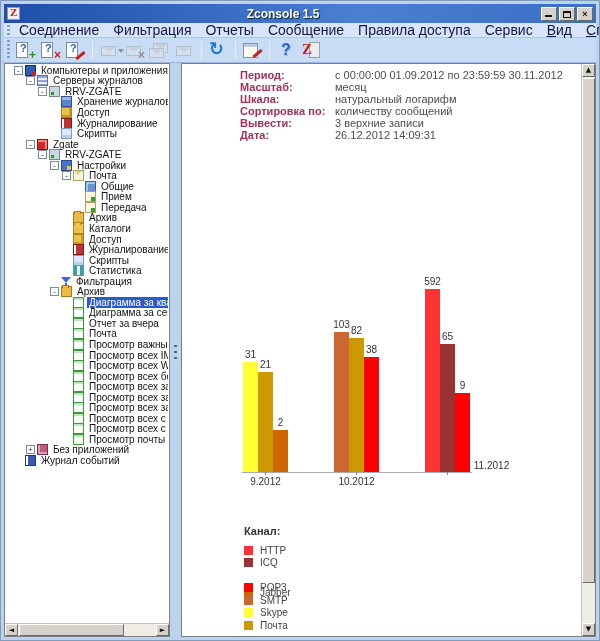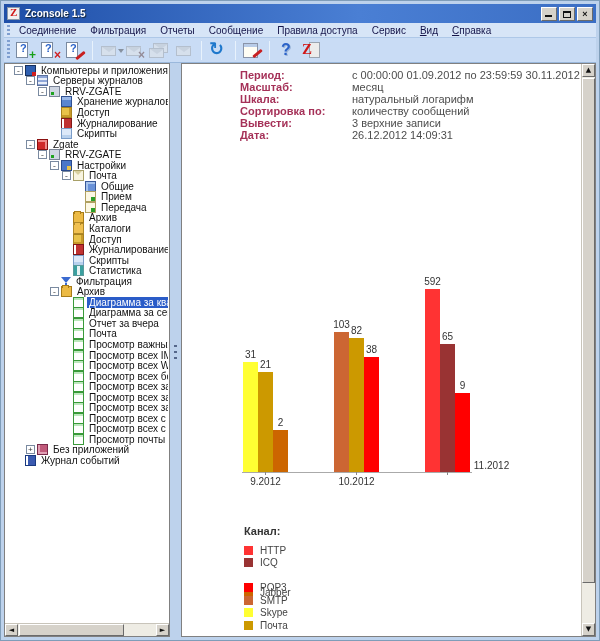--- a/index.html
+++ b/index.html
@@ -5,33 +5,33 @@
   html,body{margin:0;padding:0;background:#fff;}
   *{box-sizing:border-box;}
   .window{position:relative;width:600px;height:641px;background:#bdd2ec;border:1px solid #7f9db9;
           font-family:"Liberation Sans",sans-serif;overflow:hidden;}
   
   .titlebar{position:absolute;left:3px;top:3px;right:3px;height:19px;
             background:linear-gradient(90deg,#1f4fa8,#4a7fd4 60%,#3b6ec4);
             display:flex;align-items:center;padding:0 3px;}
   .appicon{width:13px;height:13px;background:#f0f0f0;border:1px solid #8899aa;position:relative;flex:none;}
   .appicon span{position:absolute;left:2px;top:-2px;font:bold 11px "Liberation Serif",serif;color:#d01818;}
-  .wtitle{color:#fff;font-size:10px;font-weight:bold;margin-left:5px;flex:1;
-          text-shadow:1px 1px 1px #123;white-space:nowrap;}
+  .wtitle{color:#fff;font-size:12px;font-weight:bold;margin-left:5px;flex:1;
+          text-shadow:1px 1px 1px #123;white-space:nowrap;text-align:center;}
   .wbtns{display:flex;gap:2px;}
   .wbtn{width:16px;height:14px;background:#d6d2ca;border:1px solid;border-color:#fff #6a6a6a #6a6a6a #fff;
         position:relative;font:bold 9px "Liberation Sans",sans-serif;color:#111;text-align:center;line-height:12px;}
   .wbtn .minb{position:absolute;left:3px;bottom:3px;width:7px;height:2px;background:#111;}
   .wbtn .maxb{position:absolute;left:3px;top:3px;width:8px;height:7px;border:1px solid #111;border-top-width:2px;}
   
   .menubar{position:absolute;left:3px;top:22px;right:3px;height:15px;background:#d7e5f7;
            display:flex;align-items:center;border-bottom:1px solid #aec8e8;padding-left:8px;}
   .grip{position:absolute;left:3px;top:2px;bottom:2px;width:3px;
         background:repeating-linear-gradient(180deg,#7f9fd0 0 2px,transparent 2px 4px);}
-  .menu-item{font-size:10px;color:#15154a;padding:0 7px;white-space:nowrap;}
+  .menu-item{font-size:14px;color:#15154a;padding:0 7px;white-space:nowrap;}
   
   .toolbar{position:absolute;left:3px;top:37px;right:3px;height:25px;background:#c9dcf5;
            display:flex;align-items:center;padding-left:9px;border-bottom:1px solid #9ab8dc;}
   .tbtn{width:24px;height:23px;position:relative;margin-right:1px;flex:none;}
   .tbtn.disabled{opacity:.5;filter:grayscale(80%);}
   .tbsep{width:1px;height:19px;background:#9ab4d8;border-right:1px solid #e8f2fc;margin:0 4px;flex:none;}
   .tbi{position:absolute;left:1px;top:1px;width:22px;height:21px;}
   .tbi .doc{position:absolute;left:2px;top:2px;width:12px;height:16px;background:#fff;border:1px solid #7a8aa0;}
   .tbi .q{position:absolute;left:6px;top:2px;font:bold 11px "Liberation Sans",sans-serif;color:#2a62c8;}
   .tbi .ov{position:absolute;right:0;bottom:0;font:bold 12px "Liberation Sans",sans-serif;line-height:11px;}
@@ -94,21 +94,21 @@
   .ti-eventlog{background:#3a5ab0;border:1px solid #1a3a80;box-shadow:inset 2px 0 0 #fff;}
   
   .splitter{position:absolute;left:169px;top:62px;width:11px;bottom:3px;}
   .spdots{position:absolute;left:4px;top:282px;width:3px;height:18px;
           background:repeating-linear-gradient(180deg,#55678a 0 2px,transparent 2px 6px);}
   
   .rpanel{position:absolute;left:180px;top:62px;right:3px;bottom:3px;background:#fff;border:1px solid #808080;}
   .rcontent{position:absolute;left:0;top:0;right:14px;bottom:0;overflow:hidden;}
   .rheader{position:absolute;left:58px;top:5px;}
   .hrow{display:flex;line-height:12px;font-size:11px;}
-  .hlabel{width:112px;font-weight:bold;color:#a53158;flex:none;}
+  .hlabel{width:95px;font-weight:bold;color:#a53158;flex:none;}
   .hvalue{color:#4d4d4d;white-space:nowrap;}
   .chart{position:absolute;left:0;top:0;width:100%;height:100%;}
   .axis{position:absolute;height:1px;background:#aaa;}
   .bar{position:absolute;}
   .bval{position:absolute;width:31px;text-align:center;font-size:10px;color:#333;}
   .cat{position:absolute;width:51px;text-align:center;font-size:10px;color:#333;}
   .tick{position:absolute;width:1px;height:3px;background:#888;}
   .legend-title{position:absolute;left:62px;top:461px;font-size:11px;font-weight:bold;color:#333;}
   .lrow{position:absolute;left:62px;display:flex;align-items:center;height:12px;}
   .lsw{width:9px;height:9px;flex:none;margin-right:7px;}

